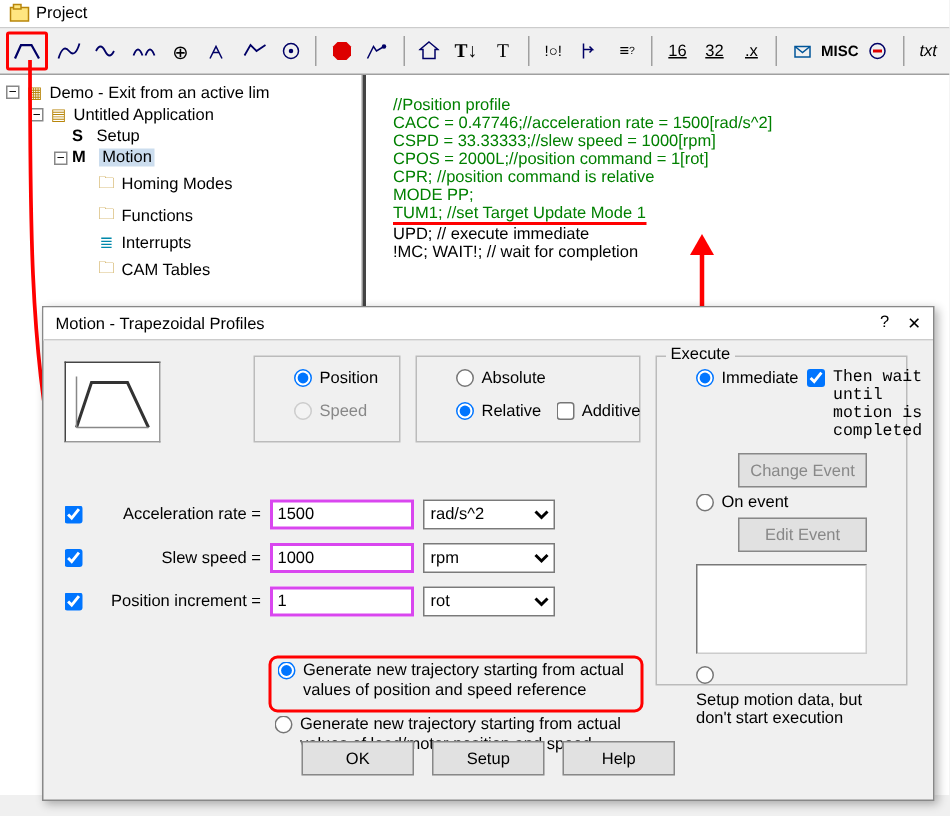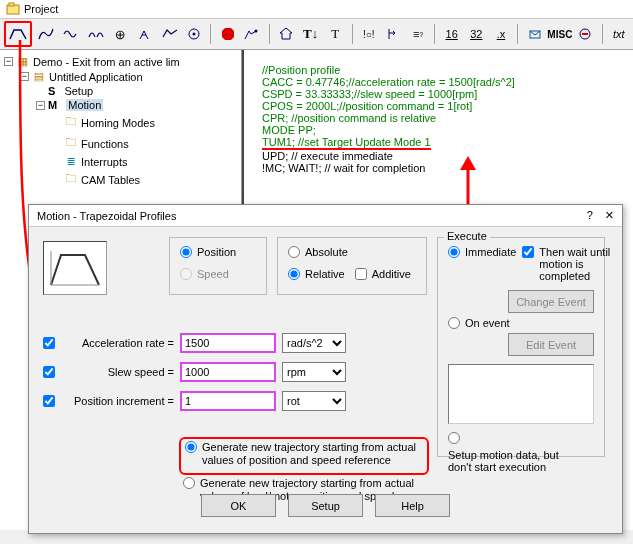--- a/index.html
+++ b/index.html
@@ -34,31 +34,31 @@
   .dialog { position: absolute; left: 28px; top: 204px; width: 595px; height: 330px; background: #f0f0f0; border: 1px solid #888; box-shadow: 2px 2px 6px rgba(0,0,0,0.3); }
   .dlg-title { background: #fff; padding: 4px 8px; display: flex; align-items: center; justify-content: space-between; border-bottom: 1px solid #ccc; }
   .dlg-title-right { display:flex; gap:12px; }
   .dlg-close { cursor:pointer; font-family: Arial; }
   .dlg-help { cursor:pointer; }
   
   .dlg-body { padding: 14px; position: relative; height: calc(100% - 28px); }
   
   .trajimg { width: 64px; height: 54px; border: 1px inset #999; background: #fff; position:absolute; left:14px; top:14px; display:flex; align-items:center; justify-content:center; }
   
-  .grp { border: 1px solid #bbb; position: absolute; padding: 8px 10px; }
+  .grp { border: 1px solid #bbb; position: absolute; padding: 8px 26px; }
   .grp .leg { position: absolute; top: -8px; left: 6px; background: #f0f0f0; padding: 0 3px; font-size: 11px; }
   
   .rad, .chk { display: flex; align-items: center; gap: 5px; cursor: pointer; }
   .rad input, .chk input { margin:0; cursor:pointer; }
   .disabled { color: #888; }
   
   .rowfield { position:absolute; display:flex; align-items:center; gap:6px; }
   .rowfield label { width: 110px; text-align: right; }
   .rowfield input[type=text] { width: 96px; height: 20px; padding: 1px 3px; border: 2px solid #d946ef; }
-  .rowfield select { width: 64px; height: 20px; border: 1px solid #7a7a7a; background:#fff; }
+  .rowfield select { width: 88px; height: 20px; border: 1px solid #7a7a7a; background:#fff; }
   
   .gen-group { position:absolute; left:150px; top:210px; width:250px; }
   .gen-group .rad { align-items: flex-start; margin-bottom: 4px; }
   .gen-group .rad span { line-height: 13px; }
   .red-box { border: 2px solid #ff0000; border-radius: 6px; padding: 2px 4px; }
   
   .btnrow { position:absolute; bottom: 10px; left: 0; width: 100%; display:flex; justify-content:center; gap: 12px; }
   .btn { width: 75px; height: 23px; background: #e1e1e1; border: 1px solid #888; cursor:pointer; display:flex; align-items:center; justify-content:center; }
   .btn.disabled { color:#888; cursor:default; }
   
@@ -289,21 +289,21 @@
 
     <div class="grp" style="left:408px; top:10px; width:168px; height:220px;">
       <span class="leg">Execute</span>
       <div style="display:flex; align-items:flex-start; gap:6px;">
         <label class="rad">
             <input type="radio" checked="" style="">
             <span>Immediate</span>
           </label>
         <label class="chk" style="align-items:flex-start;">
             <input type="checkbox" checked="" style="">
-            <span style="width:74px;">Then wait until motion is completed</span>
+            <span style="width:74px;font-family:Liberation Mono, monospace;">Then wait until motion is completed</span>
           </label>
       </div>
       <div class="btn disabled" style="width:86px; margin:8px 0 4px auto;">Change Event</div>
       <label class="rad">
           <input type="radio" style="">
           <span>On event</span>
         </label>
       <div class="btn disabled" style="width:86px; margin:4px 0 8px auto;">Edit Event</div>
       <div style="border:1px inset #ccc; height:60px; background:#fff; margin-bottom:8px;"></div>
       <label class="rad" style="align-items:flex-start;flex-direction:column;">

